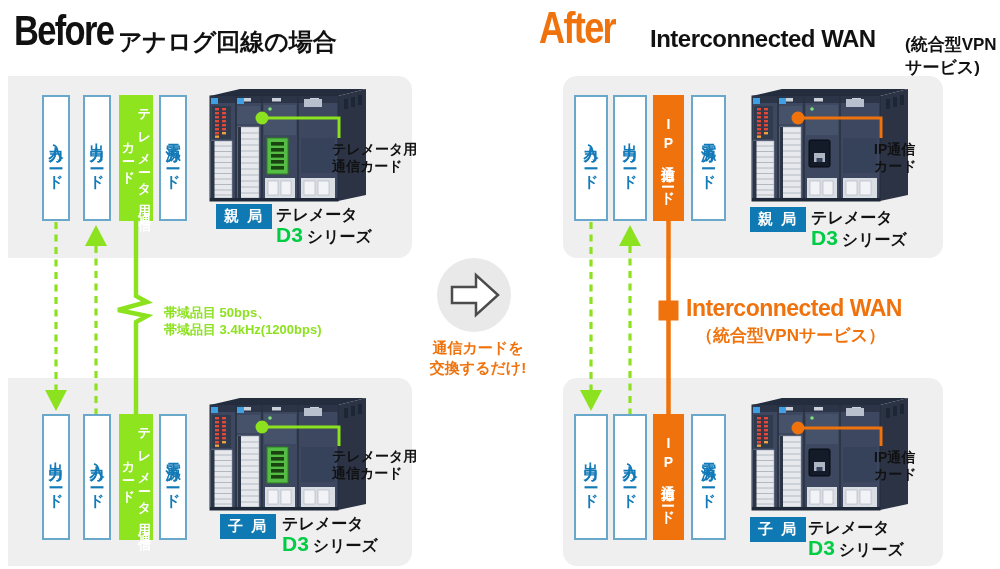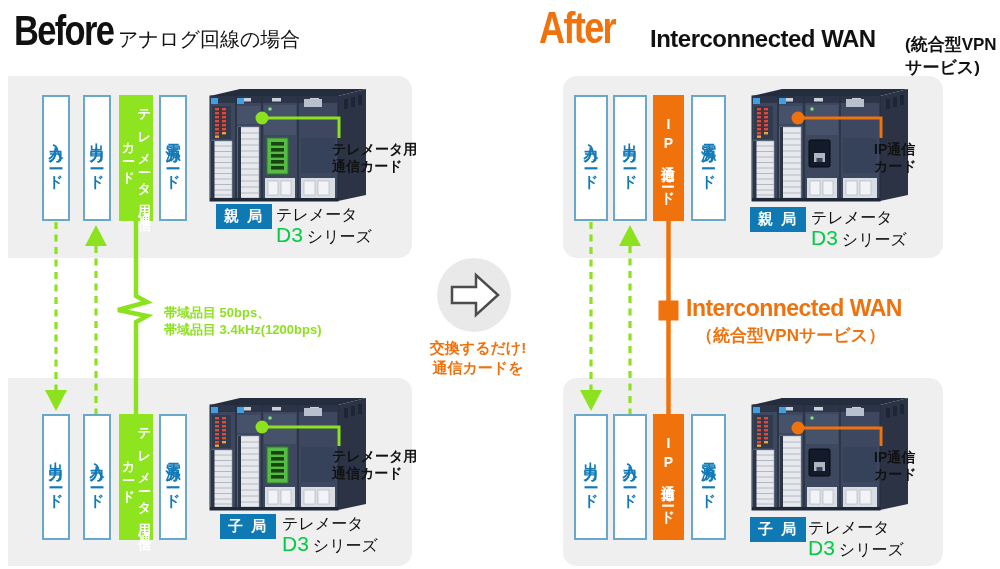--- a/index.html
+++ b/index.html
@@ -10,21 +10,21 @@
     overflow:hidden;
     margin-left:8px;
   }
   
   .hdr-title {
     position:absolute; font-weight:800; letter-spacing:-2px;
     transform:scaleX(.82); transform-origin:left top; line-height:1;
   }
   .hdr-before-title { left:6px; top:10px; font-size:42px; color:#111; }
   .hdr-after-title  { left:531px; top:6px; font-size:44px; color:#f0720d; }
-  .hdr-before-sub { position:absolute; left:110px; top:26px; font-size:20px; font-weight:400; color:#111; }
+  .hdr-before-sub { position:absolute; left:110px; top:26px; font-size:24px; font-weight:700; color:#111; }
   .hdr-after-sub  { position:absolute; left:642px; top:25px; font-size:24px; font-weight:800; color:#111; letter-spacing:-.5px; }
   .hdr-after-note { position:absolute; left:897px; top:33px; font-size:17px; font-weight:700; color:#111; }
   
   .panel { position:absolute; background:#efefef; }
   .panel-tl { left:0; top:76px;  width:404px; height:182px; border-radius:0 14px 14px 0; }
   .panel-bl { left:0; top:378px; width:404px; height:188px; border-radius:0 14px 14px 0; }
   .panel-tr { left:555px; top:76px;  width:380px; height:182px; border-radius:14px; }
   .panel-br { left:555px; top:378px; width:380px; height:188px; border-radius:14px; }
   
   .vcard {
@@ -36,21 +36,21 @@
   }
   .vcard.green  { background:#8de41f; border-color:#8de41f; color:#fff; font-size:13px; letter-spacing:7px; }
   .vcard.orange { background:#f0720d; border-color:#f0720d; color:#fff; font-size:14px; letter-spacing:3px; }
   .row-top { top:95px; }
   .row-bot { top:414px; }
   
   .badge {
     position:absolute; background:#0e79b2; color:#fff; font-weight:700;
     font-size:15px; padding:3px 8px; letter-spacing:2px; z-index:6;
   }
-  .devlabel { position:absolute; z-index:6; font-weight:400; font-size:16px; color:#111; line-height:20px; }
+  .devlabel { position:absolute; z-index:6; font-weight:700; font-size:16px; color:#111; line-height:20px; }
   .devlabel .d3 { color:#00cc44; font-size:21px; margin-right:4px; }
   .callout { position:absolute; z-index:6; font-weight:700; font-size:14px; color:#111; line-height:17px; }
   
   .ntt { position:absolute; left:156px; top:298px; z-index:6; color:#8ce21e; }
   .ntt-title { font-size:21px; font-weight:700; letter-spacing:1px; }
   .ntt-spec  { font-size:13px; font-weight:700; line-height:15px; margin-top:2px; }
   .ntt-spec:first-of-type { margin-top:7px; }
   .wan-title { position:absolute; left:678px; top:295px; z-index:6; color:#f0720d; font-size:23px; font-weight:800; letter-spacing:-.5px; }
   .wan-sub   { position:absolute; left:688px; top:324px; z-index:6; color:#f0720d; font-size:17px; font-weight:700; }
   .swap-note { position:absolute; left:402px; top:338px; width:136px; z-index:6;
@@ -146,22 +146,22 @@
     <div>カード</div>
   </div>
 
   <div class="ntt">
     <div class="ntt-spec">帯域品目 50bps、</div>
     <div class="ntt-spec">帯域品目 3.4kHz(1200bps)</div>
   </div>
   <div class="wan-title">Interconnected WAN</div>
   <div class="wan-sub">（統合型VPNサービス）</div>
   <div class="swap-note">
+    <div>通信カードを</div>
     <div>交換するだけ!</div>
-    <div>通信カードを</div>
   </div>
 
   <svg class="overlay" width="1000" height="569" viewBox="0 0 1000 569">
     <defs>
       <g id="plc-chassis">
         <polygon points="132,13 160,6 160,112 132,118" fill="#2b3345"></polygon>
         <polygon points="4,13 132,13 160,6 34,6" fill="#242d3e"></polygon>
         <rect x="4" y="13" width="128" height="105" fill="#3d4860" stroke="#232c3c" stroke-width="1"></rect>
         <rect x="4" y="13" width="128" height="7" fill="#2b3547"></rect>
         <rect x="36" y="15" width="9" height="3.5" fill="#cdd2da"></rect>

